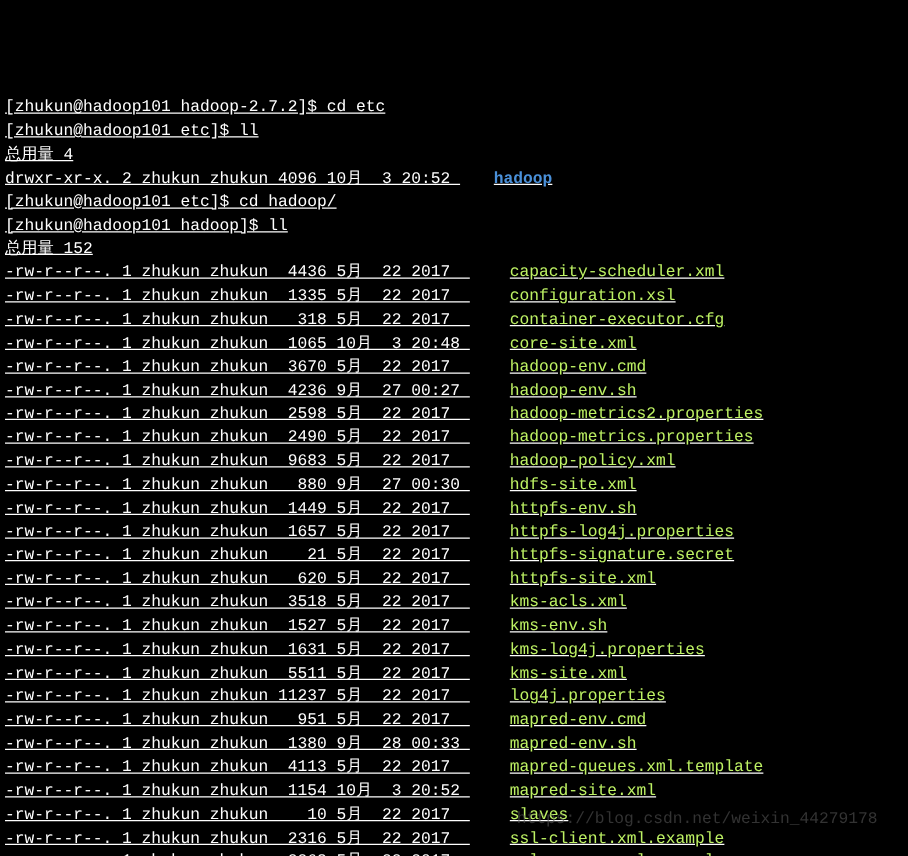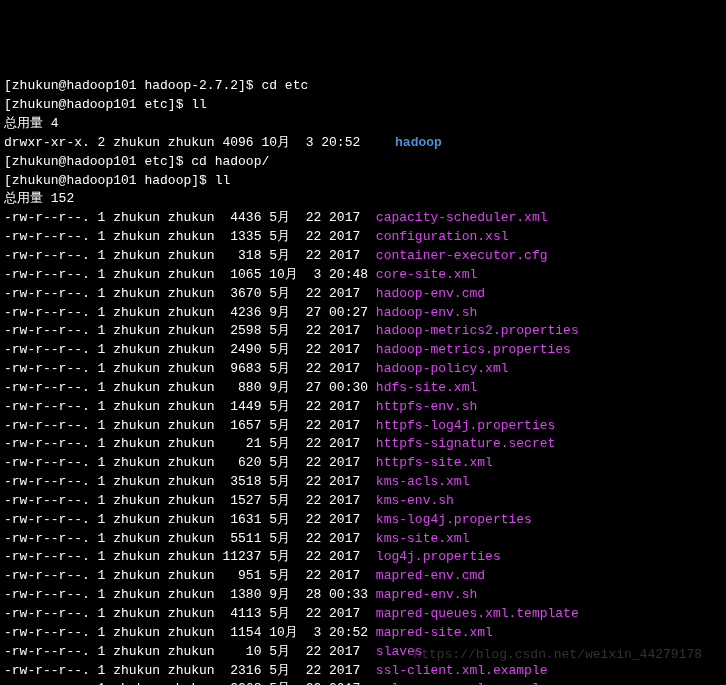--- a/index.html
+++ b/index.html
@@ -14,22 +14,22 @@
       font-size: 13px;
       line-height: 1.45;
       width: 726px;
       height: 685px;
       padding: 2px 4px;
       white-space: pre;
       overflow: hidden;
       position: relative;
     }
     .dir-link { color: #4a90d9; font-weight: bold; margin-left: 27px; }
-    .file-link { color: #d946ef; }
-    .line { display: block; }
+    .file-link { color: #bef264; margin-left: 32px; }
+    .line { display: block; text-decoration: underline; }
     .watermark {
       position: absolute;
       bottom: 20px;
       right: 24px;
       color: #555;
       font-size: 13px;
       opacity: 0.6;
     }
   </style>
 </head>

